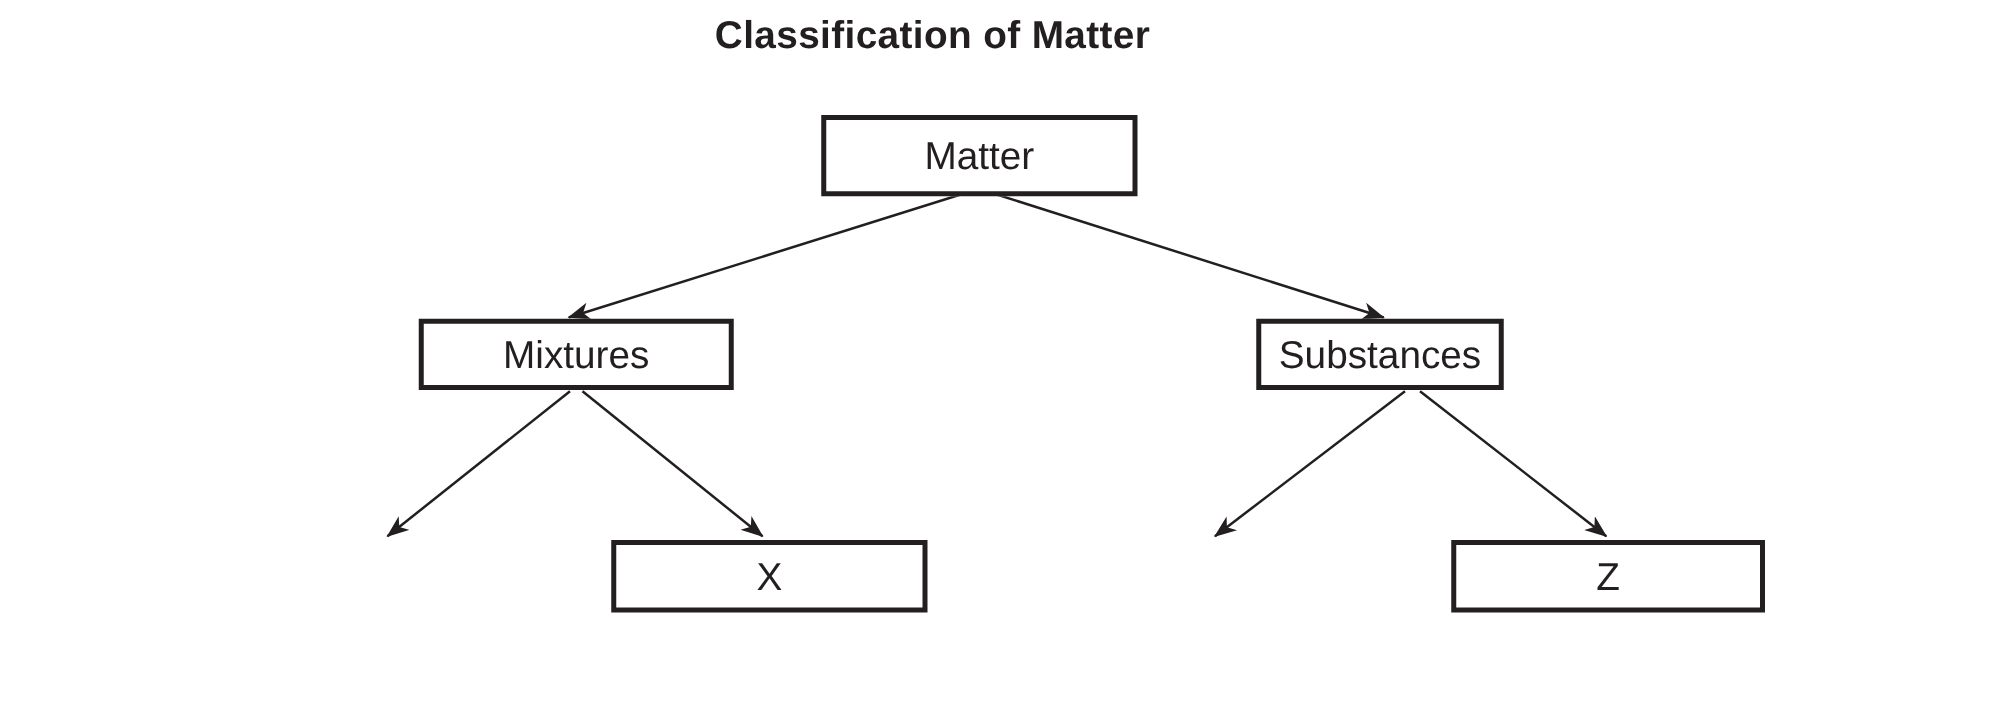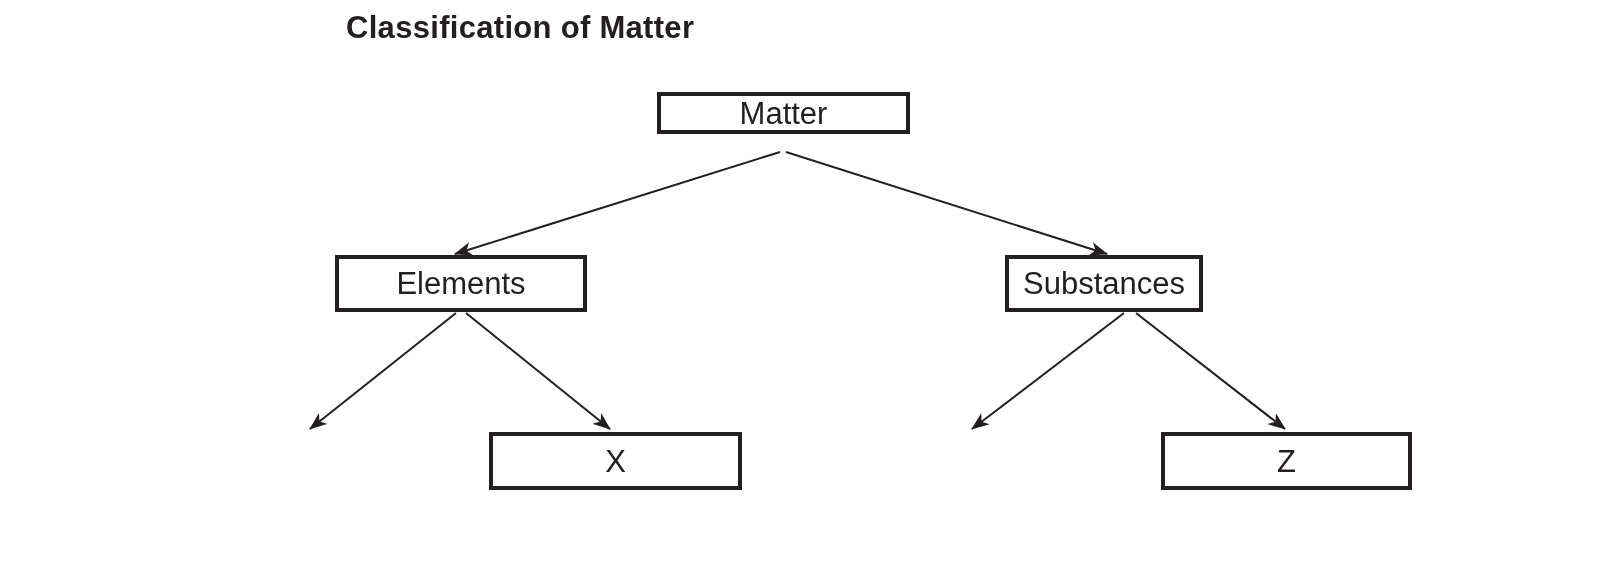--- a/index.html
+++ b/index.html
@@ -10,20 +10,21 @@
     background: var(--bg, #ffffff);
     font-family: "Liberation Sans", sans-serif;
     color: var(--ink, #231f20);
     overflow: hidden;
   }
   .diagram-title {
     position: absolute;
     left: 346px;
     top: 10px;
     width: 800px;
+    text-align: center;
     font-size: 31px;
     font-weight: bold;
     letter-spacing: 0.3px;
     color: var(--ink, #231f20);
   }
   .edges {
     position: absolute;
     left: 0; top: 0;
     width: 1600px;
     height: 565px;
@@ -37,21 +38,21 @@
     box-sizing: border-box;
     border: 4px solid var(--ink, #231f20);
     background: #ffffff;
     display: flex;
     align-items: center;
     justify-content: center;
     font-size: 31px;
     line-height: 1;
     white-space: nowrap;
   }
-  .node-matter      { left: 657px;  top: 92px;  width: 253px; height: 42px; }
+  .node-matter      { left: 657px;  top: 92px;  width: 253px; height: 65px; }
   .node-mixtures    { left: 335px;  top: 255px; width: 252px; height: 57px; }
   .node-substances  { left: 1005px; top: 255px; width: 198px; height: 57px; }
   .node-homogeneous { left: 169px;  top: 432px; width: 258px; height: 58px; }
   .node-x           { left: 489px;  top: 432px; width: 253px; height: 58px; }
   .node-elements    { left: 849px;  top: 432px; width: 253px; height: 58px; }
   .node-z           { left: 1161px; top: 432px; width: 251px; height: 58px; }
 </style>
 </head>
 <body>
 
@@ -68,21 +69,21 @@
     <line x1="780" y1="152" x2="455" y2="254" marker-end="url(#arrowhead)"></line>
     <line x1="786" y1="152" x2="1107" y2="254" marker-end="url(#arrowhead)"></line>
     <line x1="456" y1="313" x2="310" y2="429" marker-end="url(#arrowhead)"></line>
     <line x1="466" y1="313" x2="610" y2="429" marker-end="url(#arrowhead)"></line>
     <line x1="1124" y1="313" x2="972" y2="429" marker-end="url(#arrowhead)"></line>
     <line x1="1136" y1="313" x2="1285" y2="429" marker-end="url(#arrowhead)"></line>
   </svg>
 
   <div class="node node-matter">Matter</div>
 
-  <div class="node node-mixtures">Elements</div>
+  <div class="node node-mixtures">Mixtures</div>
 
   <div class="node node-substances">Substances</div>
 
 
   <div class="node node-x">X</div>
 
 
   <div class="node node-z">Z</div>
 
 </div>

